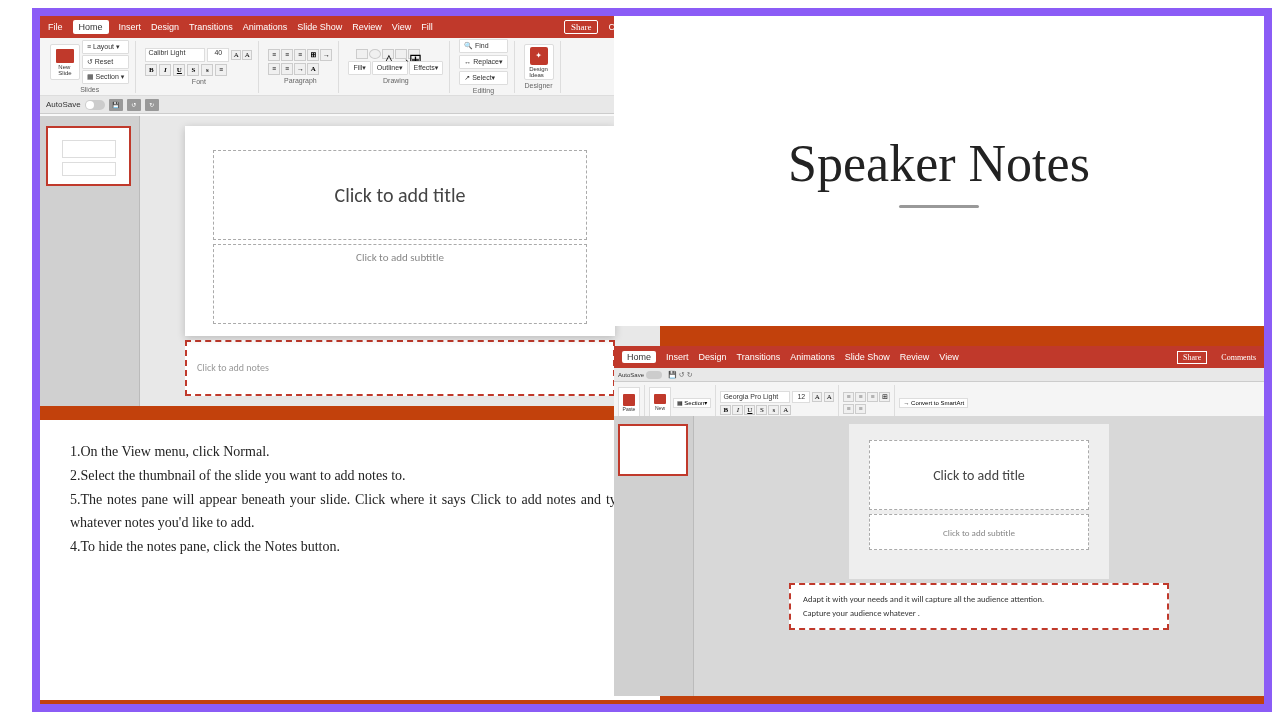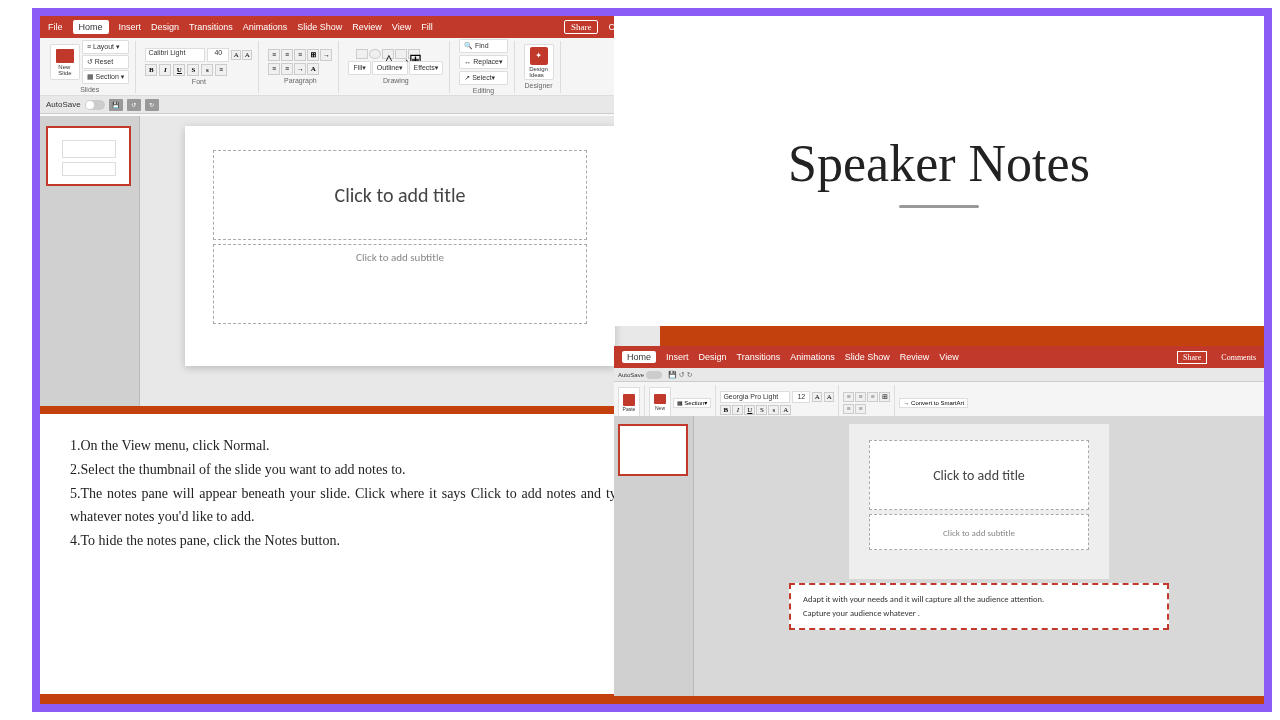--- a/index.html
+++ b/index.html
@@ -289,21 +289,21 @@
 
     .notes-placeholder {
       font-family: 'Calibri', sans-serif;
       font-size: 10px;
       color: #999;
     }
 
     
     .instructions-area {
       position: absolute;
-      bottom: 10px;
+      bottom: 4px;
       left: 0;
       width: 620px;
       height: 280px;
       background: #fff;
       padding: 20px 30px;
     }
 
     .instructions-text {
       font-family: 'Georgia', serif;
       font-size: 14px;
@@ -650,20 +650,23 @@
 
         <div class="main-slide-area">
           <div class="main-slide">
             <div class="slide-title-box">
               <span class="slide-title-text">Click to add title</span>
             </div>
             <div class="slide-subtitle-box">
               <span class="slide-subtitle-text">Click to add subtitle</span>
             </div>
           </div>
+          <div class="notes-pane">
+            <span class="notes-placeholder">Click to add notes</span>
+          </div>
         </div>
       </div>
     </div>
 
     <div class="instructions-area">
       <p class="instructions-text">1.On the View menu, click Normal.</p>
       <p class="instructions-text">2.Select the thumbnail of the slide you want to add notes to.</p>
       <p class="instructions-text">5.The notes pane will appear beneath your slide. Click where it says Click to add notes and type whatever notes you'd like to add.</p>
       <p class="instructions-text">4.To hide the notes pane, click the Notes button.</p>
     </div>

